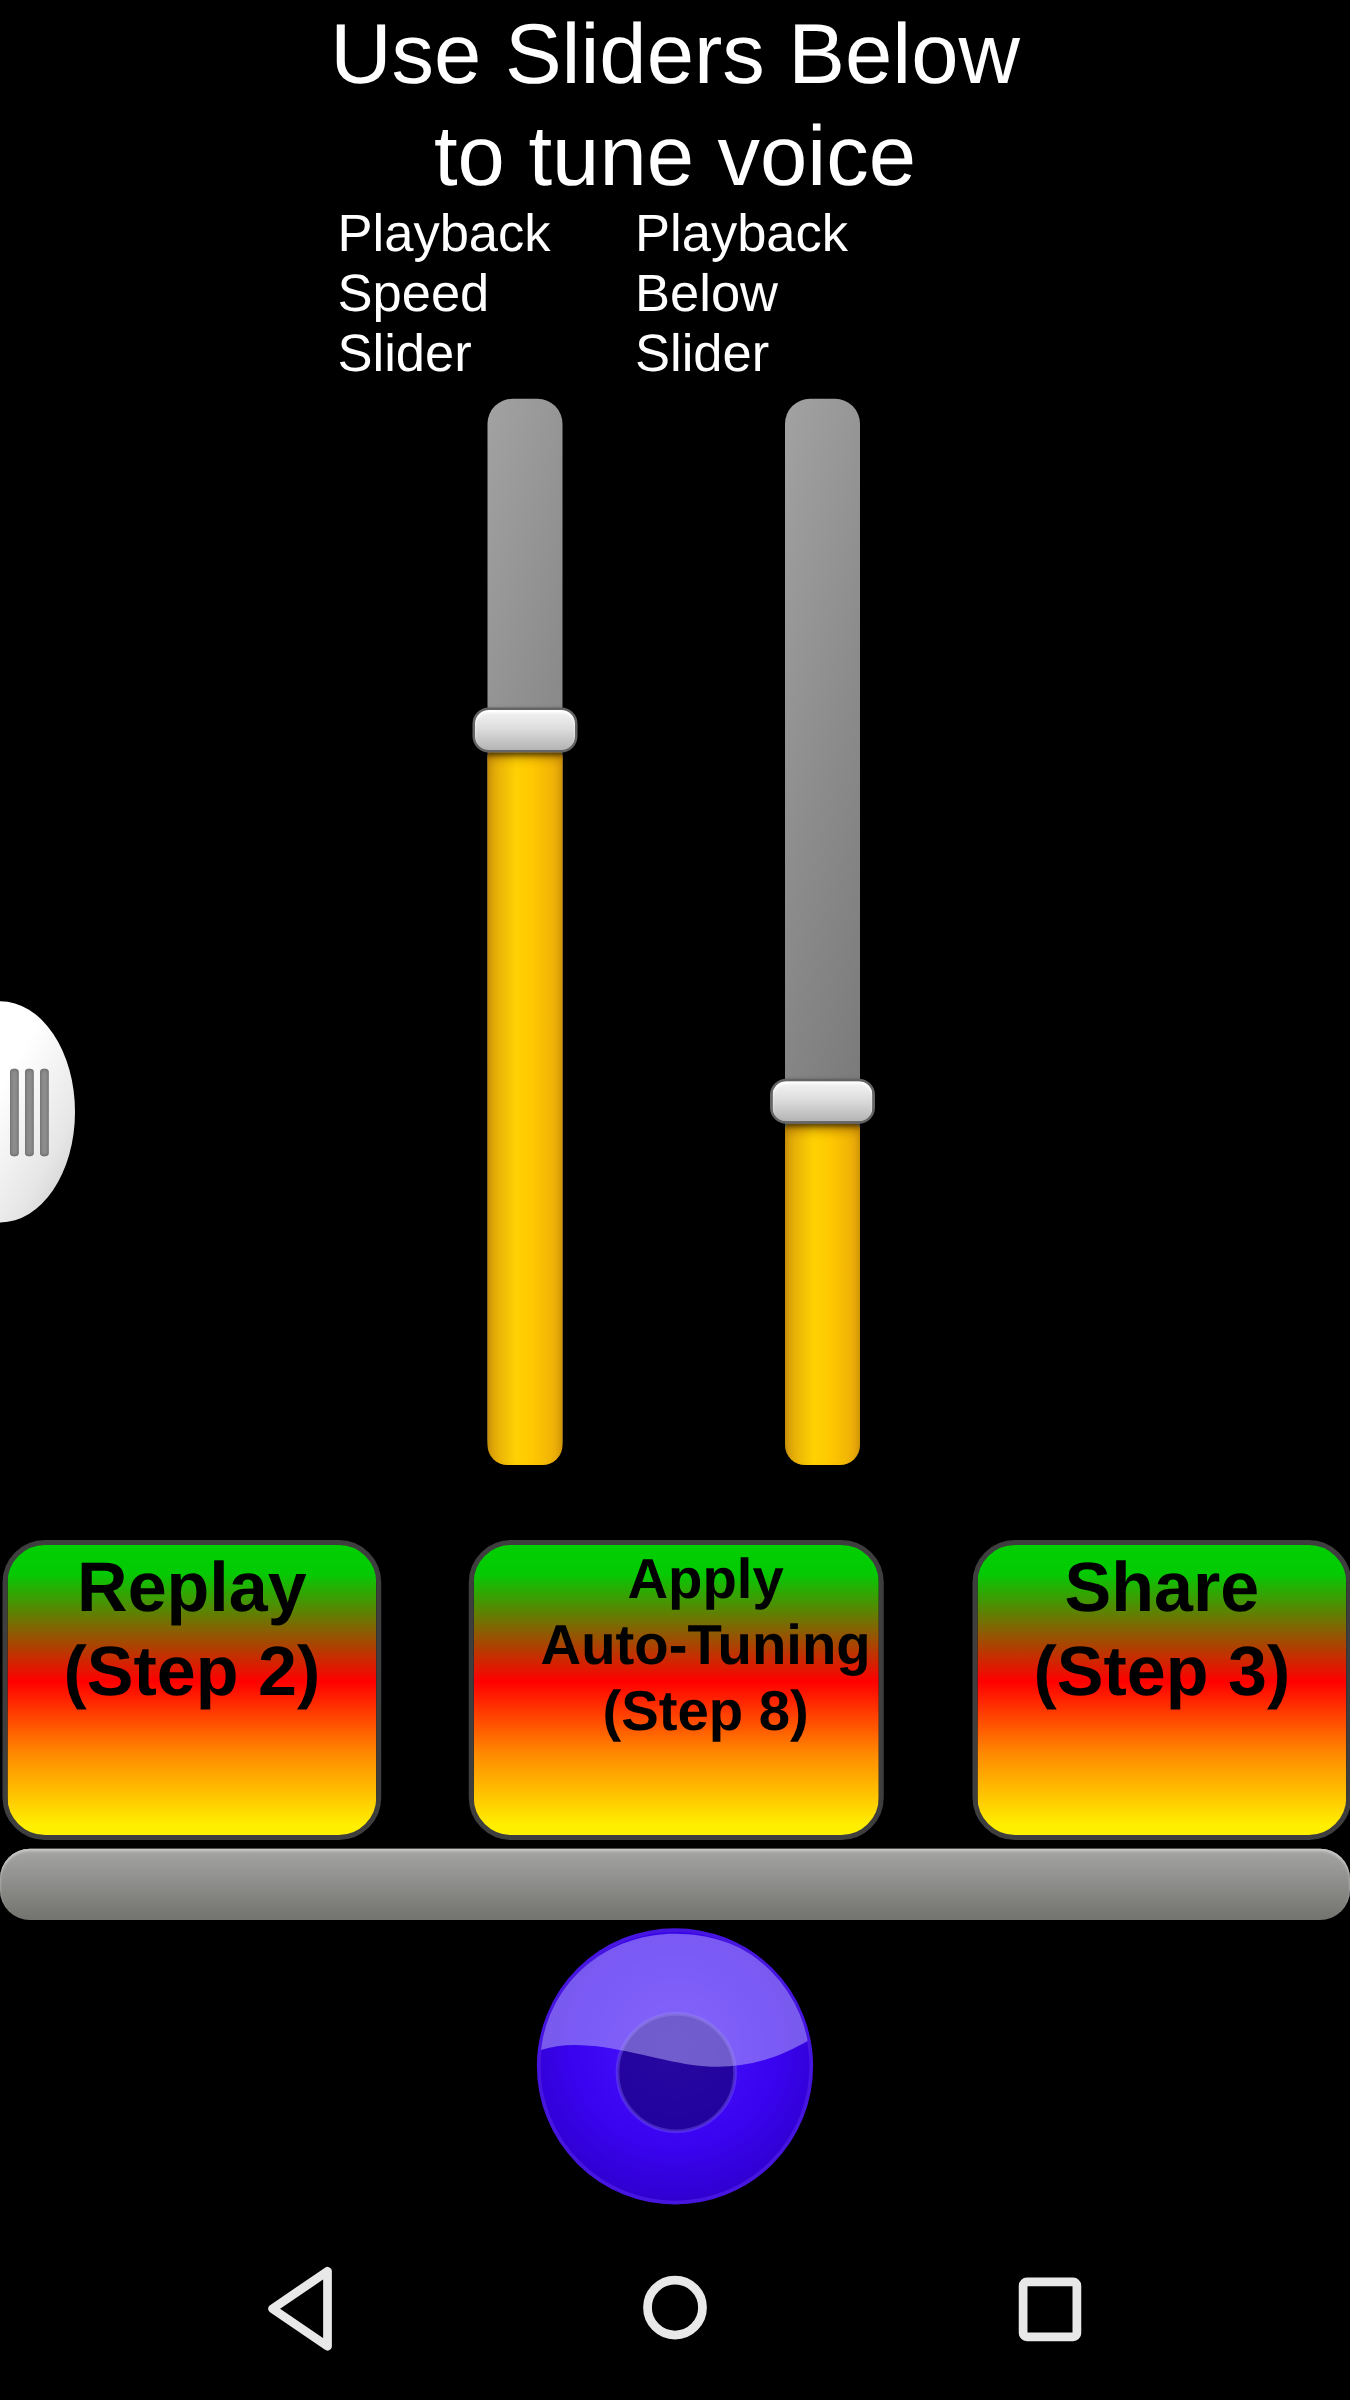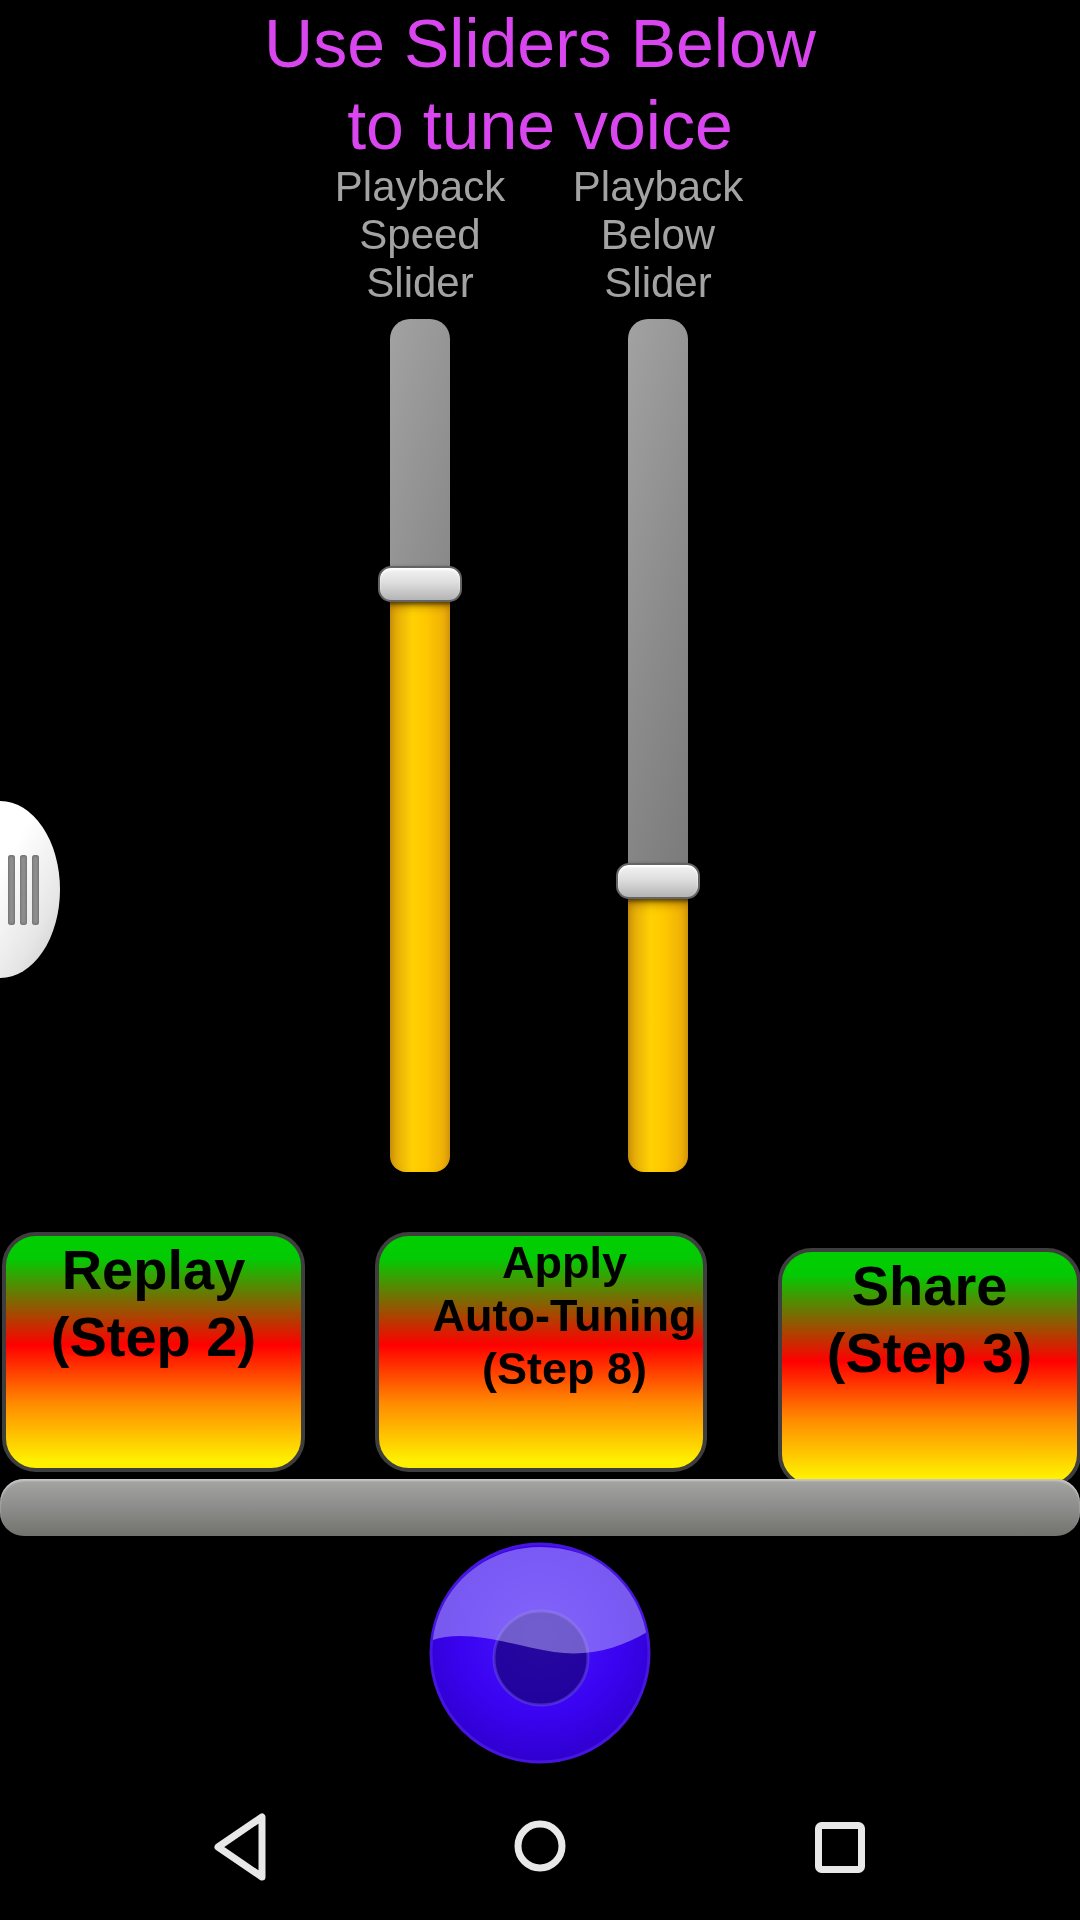--- a/index.html
+++ b/index.html
@@ -3,27 +3,27 @@
 <meta charset="utf-8">
 <style>
   html,body{margin:0;padding:0;background:#000;}
   #screen{
     position:relative;width:1080px;height:1920px;overflow:hidden;
     background:#000;font-family:"Liberation Sans",sans-serif;
   }
   
   .app-title{
     position:absolute;top:2px;left:0;width:1080px;text-align:center;
-    color:#d946ef;font-size:68px;line-height:82px;font-weight:400;
+    color:#ffffff;font-size:68px;line-height:82px;font-weight:400;
   }
   .app-title span{display:block;}
   
   .slider-label{
-    position:absolute;top:163px;width:300px;text-align:center;
-    color:#a3a3a3;font-size:42px;line-height:48px;
+    position:absolute;top:163px;width:300px;
+    color:#ffffff;font-size:42px;line-height:48px;
   }
   .slider-label span{display:block;}
   #speed-label{left:270px;}
   #pitch-label{left:508px;}
   
   .vslider{position:absolute;top:319px;width:60px;height:853px;}
   #speed-slider{left:390px;}
   #pitch-slider{left:628px;}
   .vtrack{
     position:absolute;inset:0;border-radius:20px;
@@ -57,21 +57,21 @@
     position:absolute;top:1232px;height:240px;box-sizing:border-box;
     border:4px solid #3e3e3e;border-radius:34px;
     background:linear-gradient(180deg,#00cf00 0%,#04ca04 10%,#ff0000 47%,#ff8a00 72%,#fff000 97%);
     display:flex;flex-direction:column;justify-content:flex-start;align-items:center;
     color:#000;font-weight:bold;text-align:center;cursor:pointer;padding:0;
     font-family:"Liberation Sans",sans-serif;
   }
   .grad-btn span{display:block;}
   #replay-button{left:2px;width:303px;font-size:56px;line-height:67px;}
   #apply-button{left:375px;width:332px;font-size:45px;line-height:53px;padding-left:47px;}
-  #share-button{left:778px;width:303px;font-size:56px;line-height:67px;margin-top:16px;}
+  #share-button{left:778px;width:303px;font-size:56px;line-height:67px;}
   
   .bottom-bar{
     position:absolute;left:0;top:1479px;width:1080px;height:57px;border-radius:24px;
     background:linear-gradient(180deg,#a5a5a3 0%,#8f8f8d 45%,#72726e 100%);
     box-shadow:inset 0 2px 2px #c8c8c8;
   }
   
   .record-orb{position:absolute;left:428px;top:1541px;width:224px;height:224px;cursor:pointer;}
   
   .nav-icon{position:absolute;}

